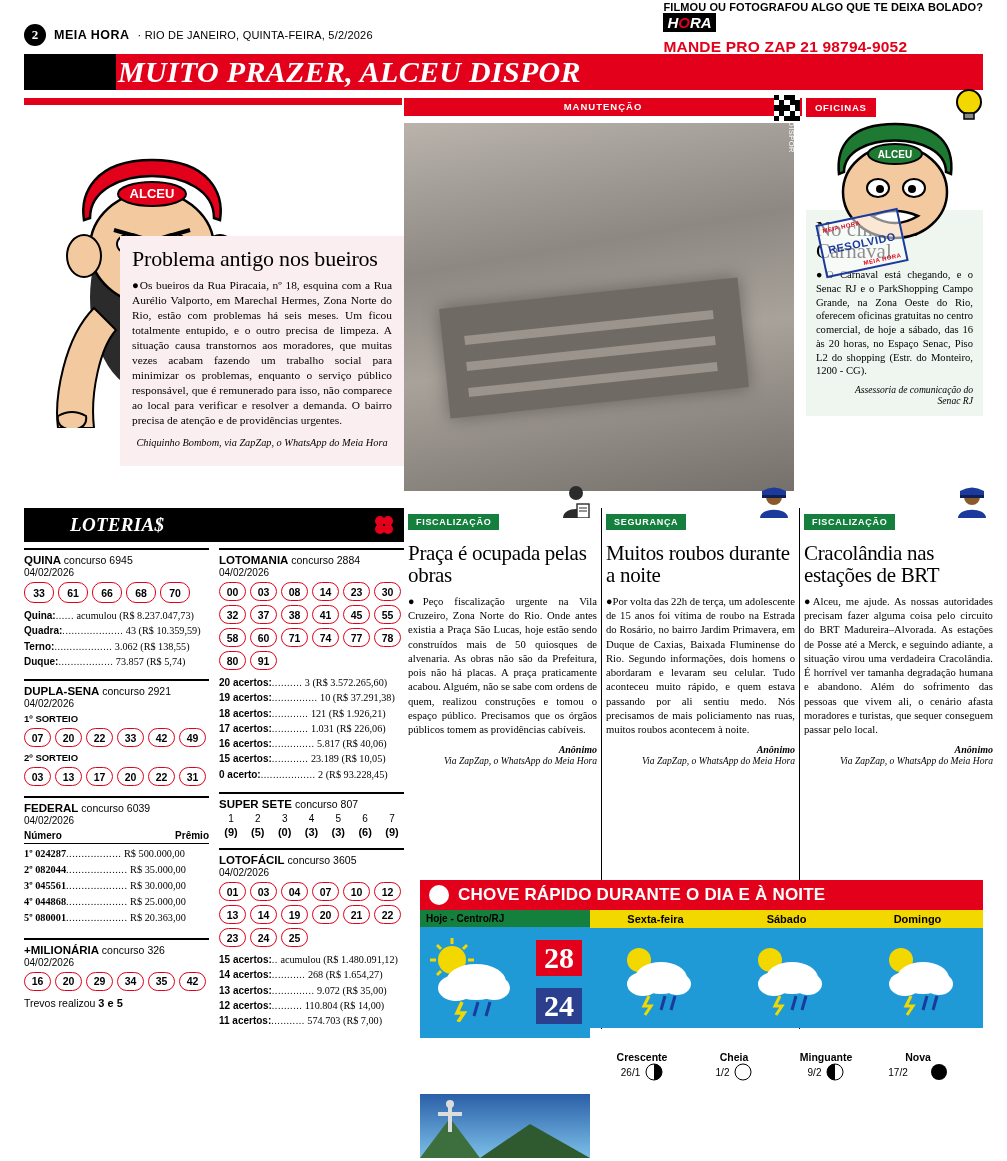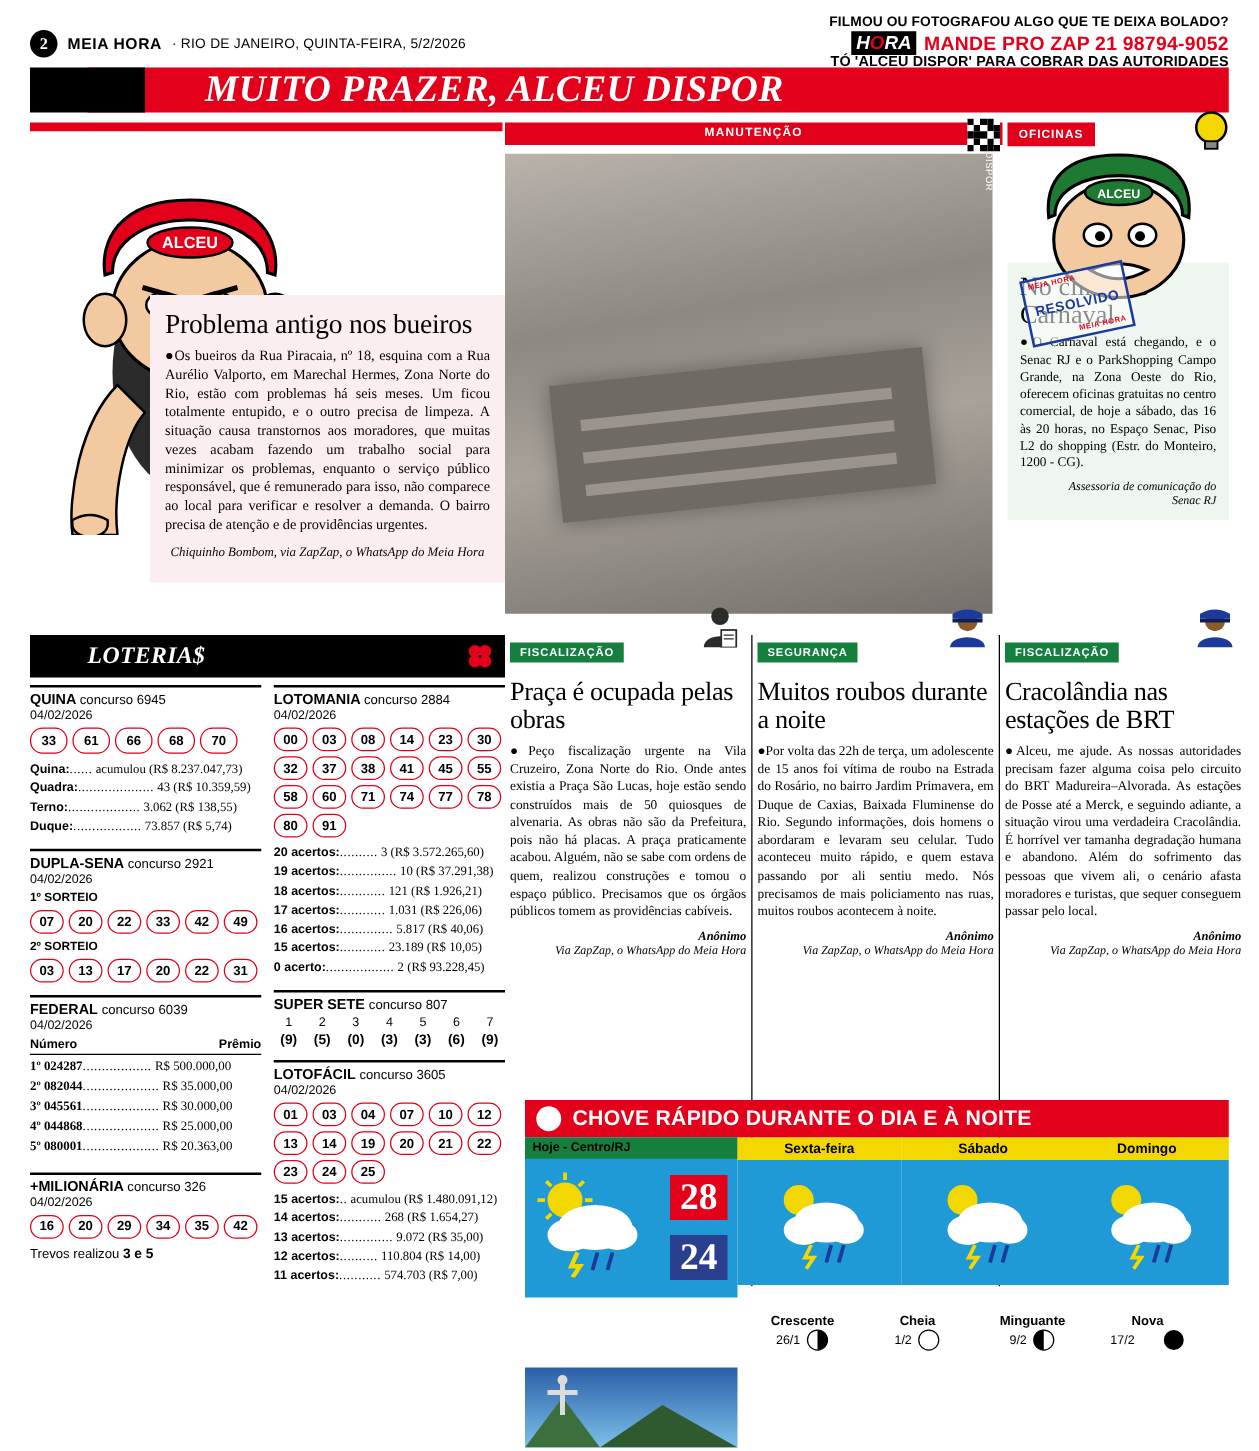--- a/index.html
+++ b/index.html
@@ -31,21 +31,21 @@
   .hora-box b { color:#e2001a; }
   .zapline { color:#e2001a; font-weight:bold; font-size:15.5px; letter-spacing:0.2px; }
 
   
   .titlebar {
     margin-top:6px; height:36px; background:#e2001a; color:#fff;
     display:flex; align-items:center; padding-left:94px;
     font-family:"Liberation Serif", serif;
     font-style:italic; font-weight:bold; font-size:30px; letter-spacing:0.3px;
   }
-  .titlebar-wrap { position:relative;padding-left:46px; }
+  .titlebar-wrap { position:relative; }
   .titlebar-wrap::before{
     content:""; position:absolute; left:0; top:0; width:92px; height:36px; background:#000;
   }
 
   
   .top-row { display:flex; margin-top:8px; height:400px; }
   .col-left { width:380px; position:relative; }
   .col-mid { width:400px; position:relative; margin-left:2px; }
   .col-right { width:178px; margin-left:4px; position:relative; }
 
@@ -193,21 +193,21 @@
 <body>
 
 <div class="page">
 
   <div class="masthead">
     <div class="page-num">2</div>
     <div class="mh-name">MEIA HORA</div>
     <div class="mh-sub">· RIO DE JANEIRO, QUINTA-FEIRA, 5/2/2026</div>
     <div class="mh-right">
       <div class="l1">FILMOU OU FOTOGRAFOU ALGO QUE TE DEIXA BOLADO?</div>
-      <div style="display:flex;align-items:flex-end;justify-content:flex-end;gap:6px;">
+      <div style="display:flex;align-items:flex-start;justify-content:flex-end;gap:6px;flex-direction:column;">
         <span class="hora-badge">
           <span class="hora-box">H<b>O</b>RA</span>
         </span>
         <span class="zapline">MANDE PRO ZAP 21 98794-9052</span>
       </div>
       <div class="l3">TÓ 'ALCEU DISPOR' PARA COBRAR DAS AUTORIDADES</div>
     </div>
   </div>
 
   <div class="titlebar-wrap">

